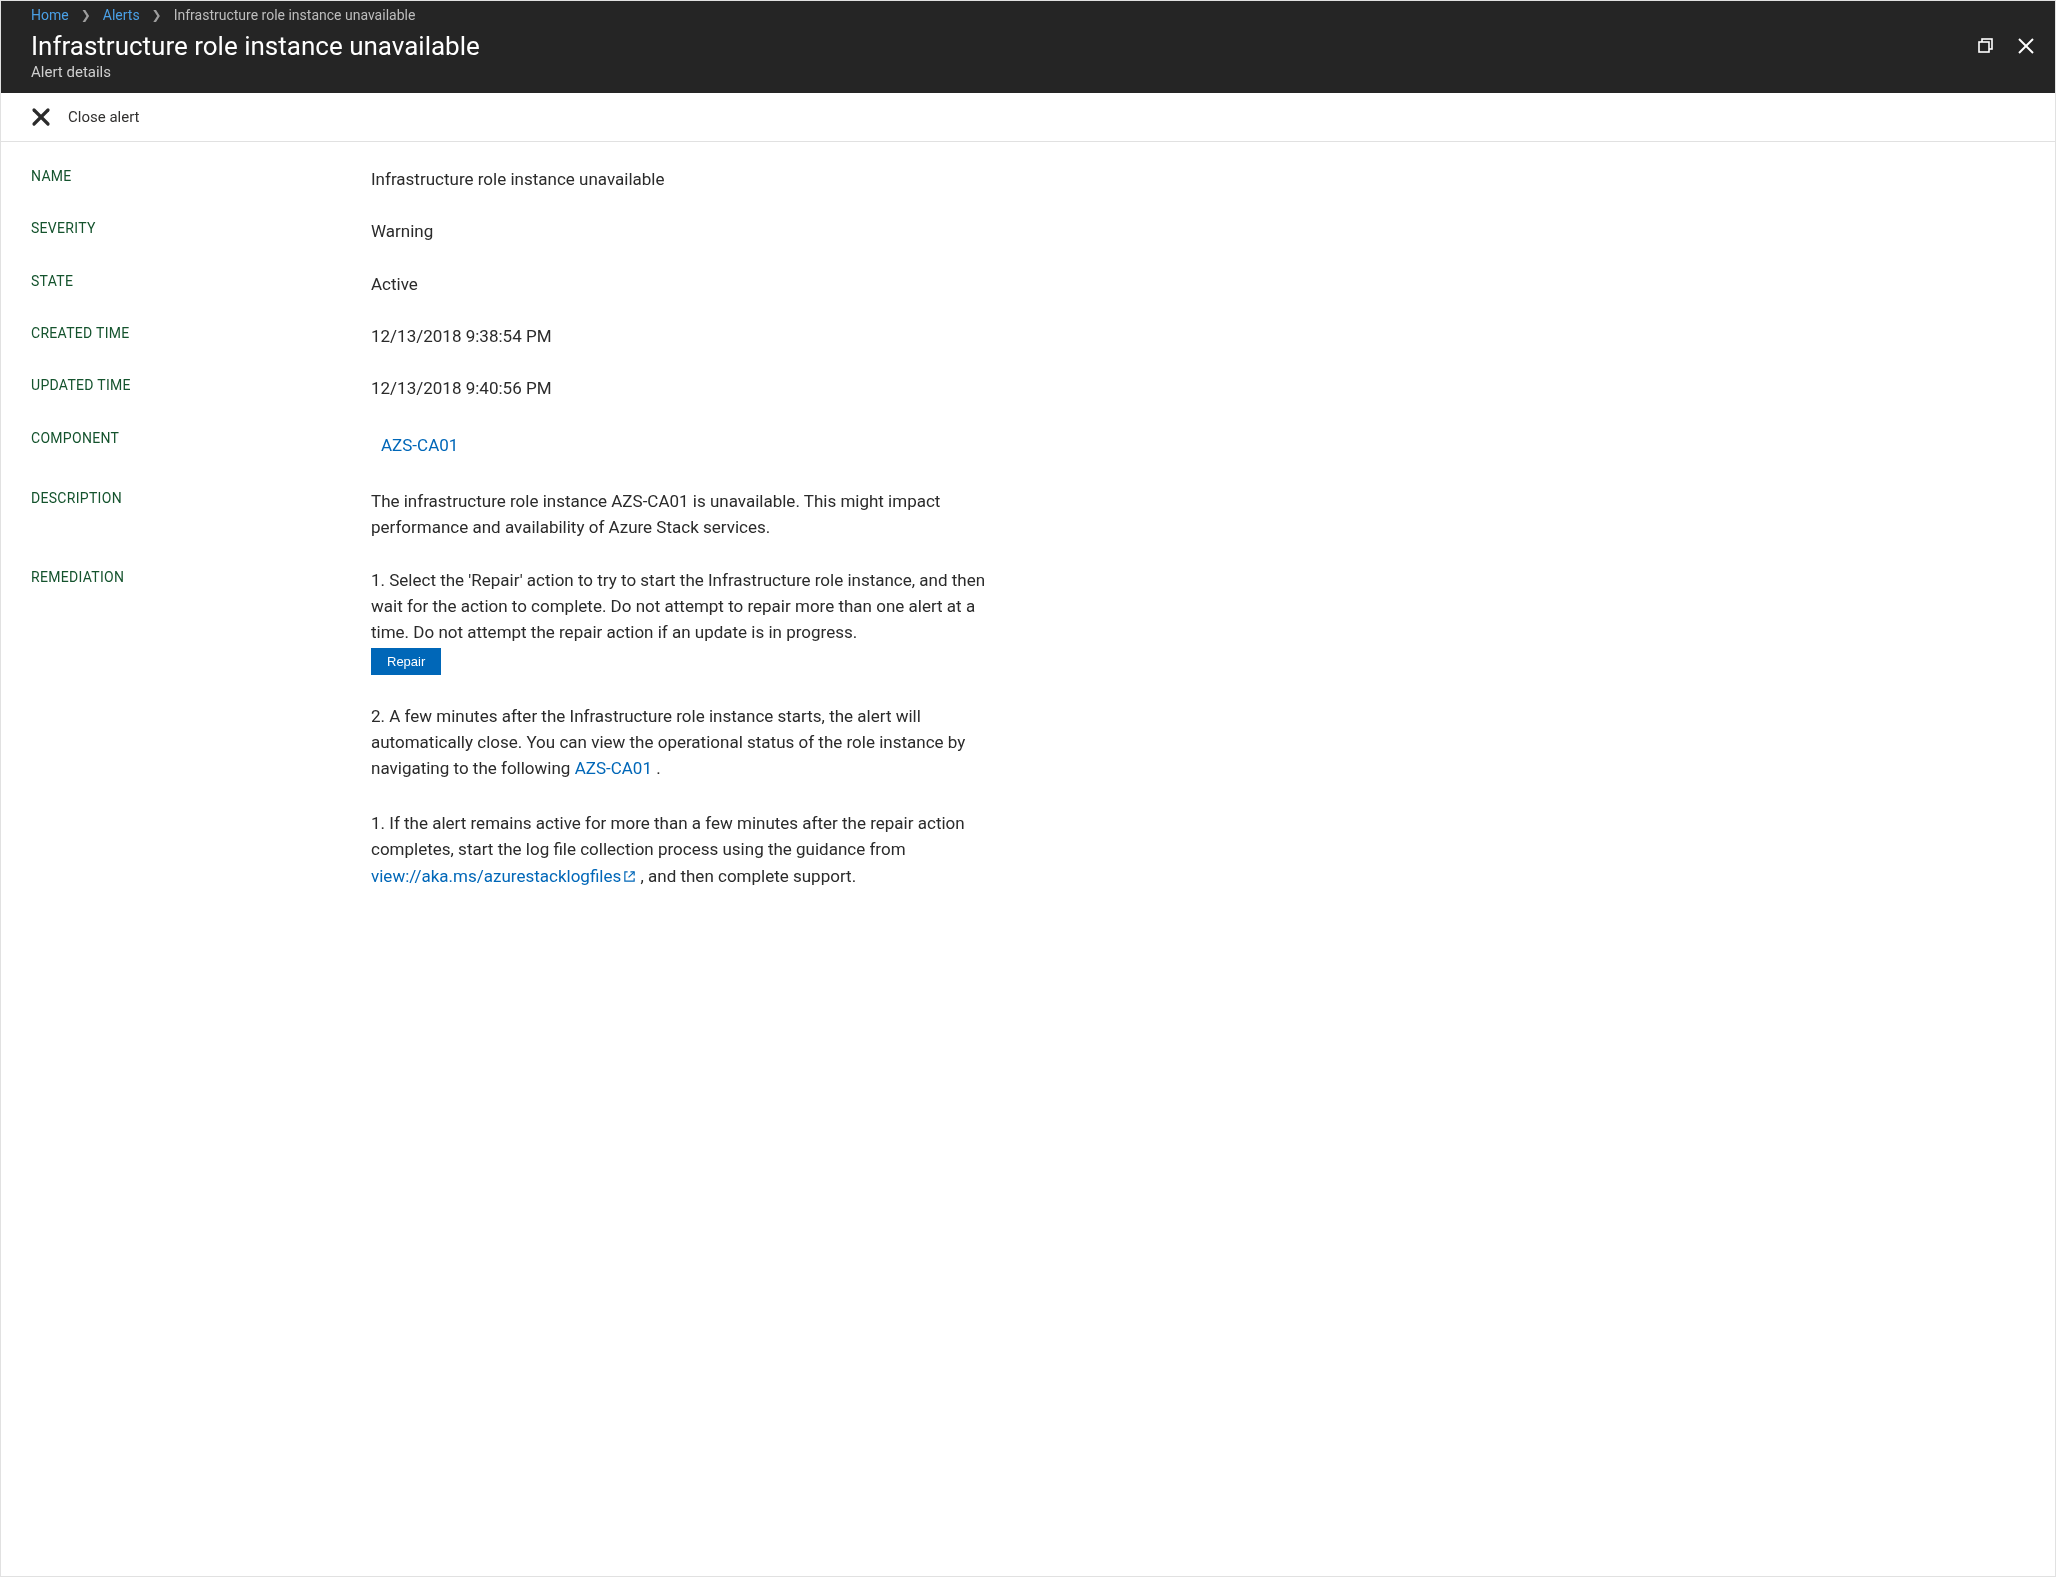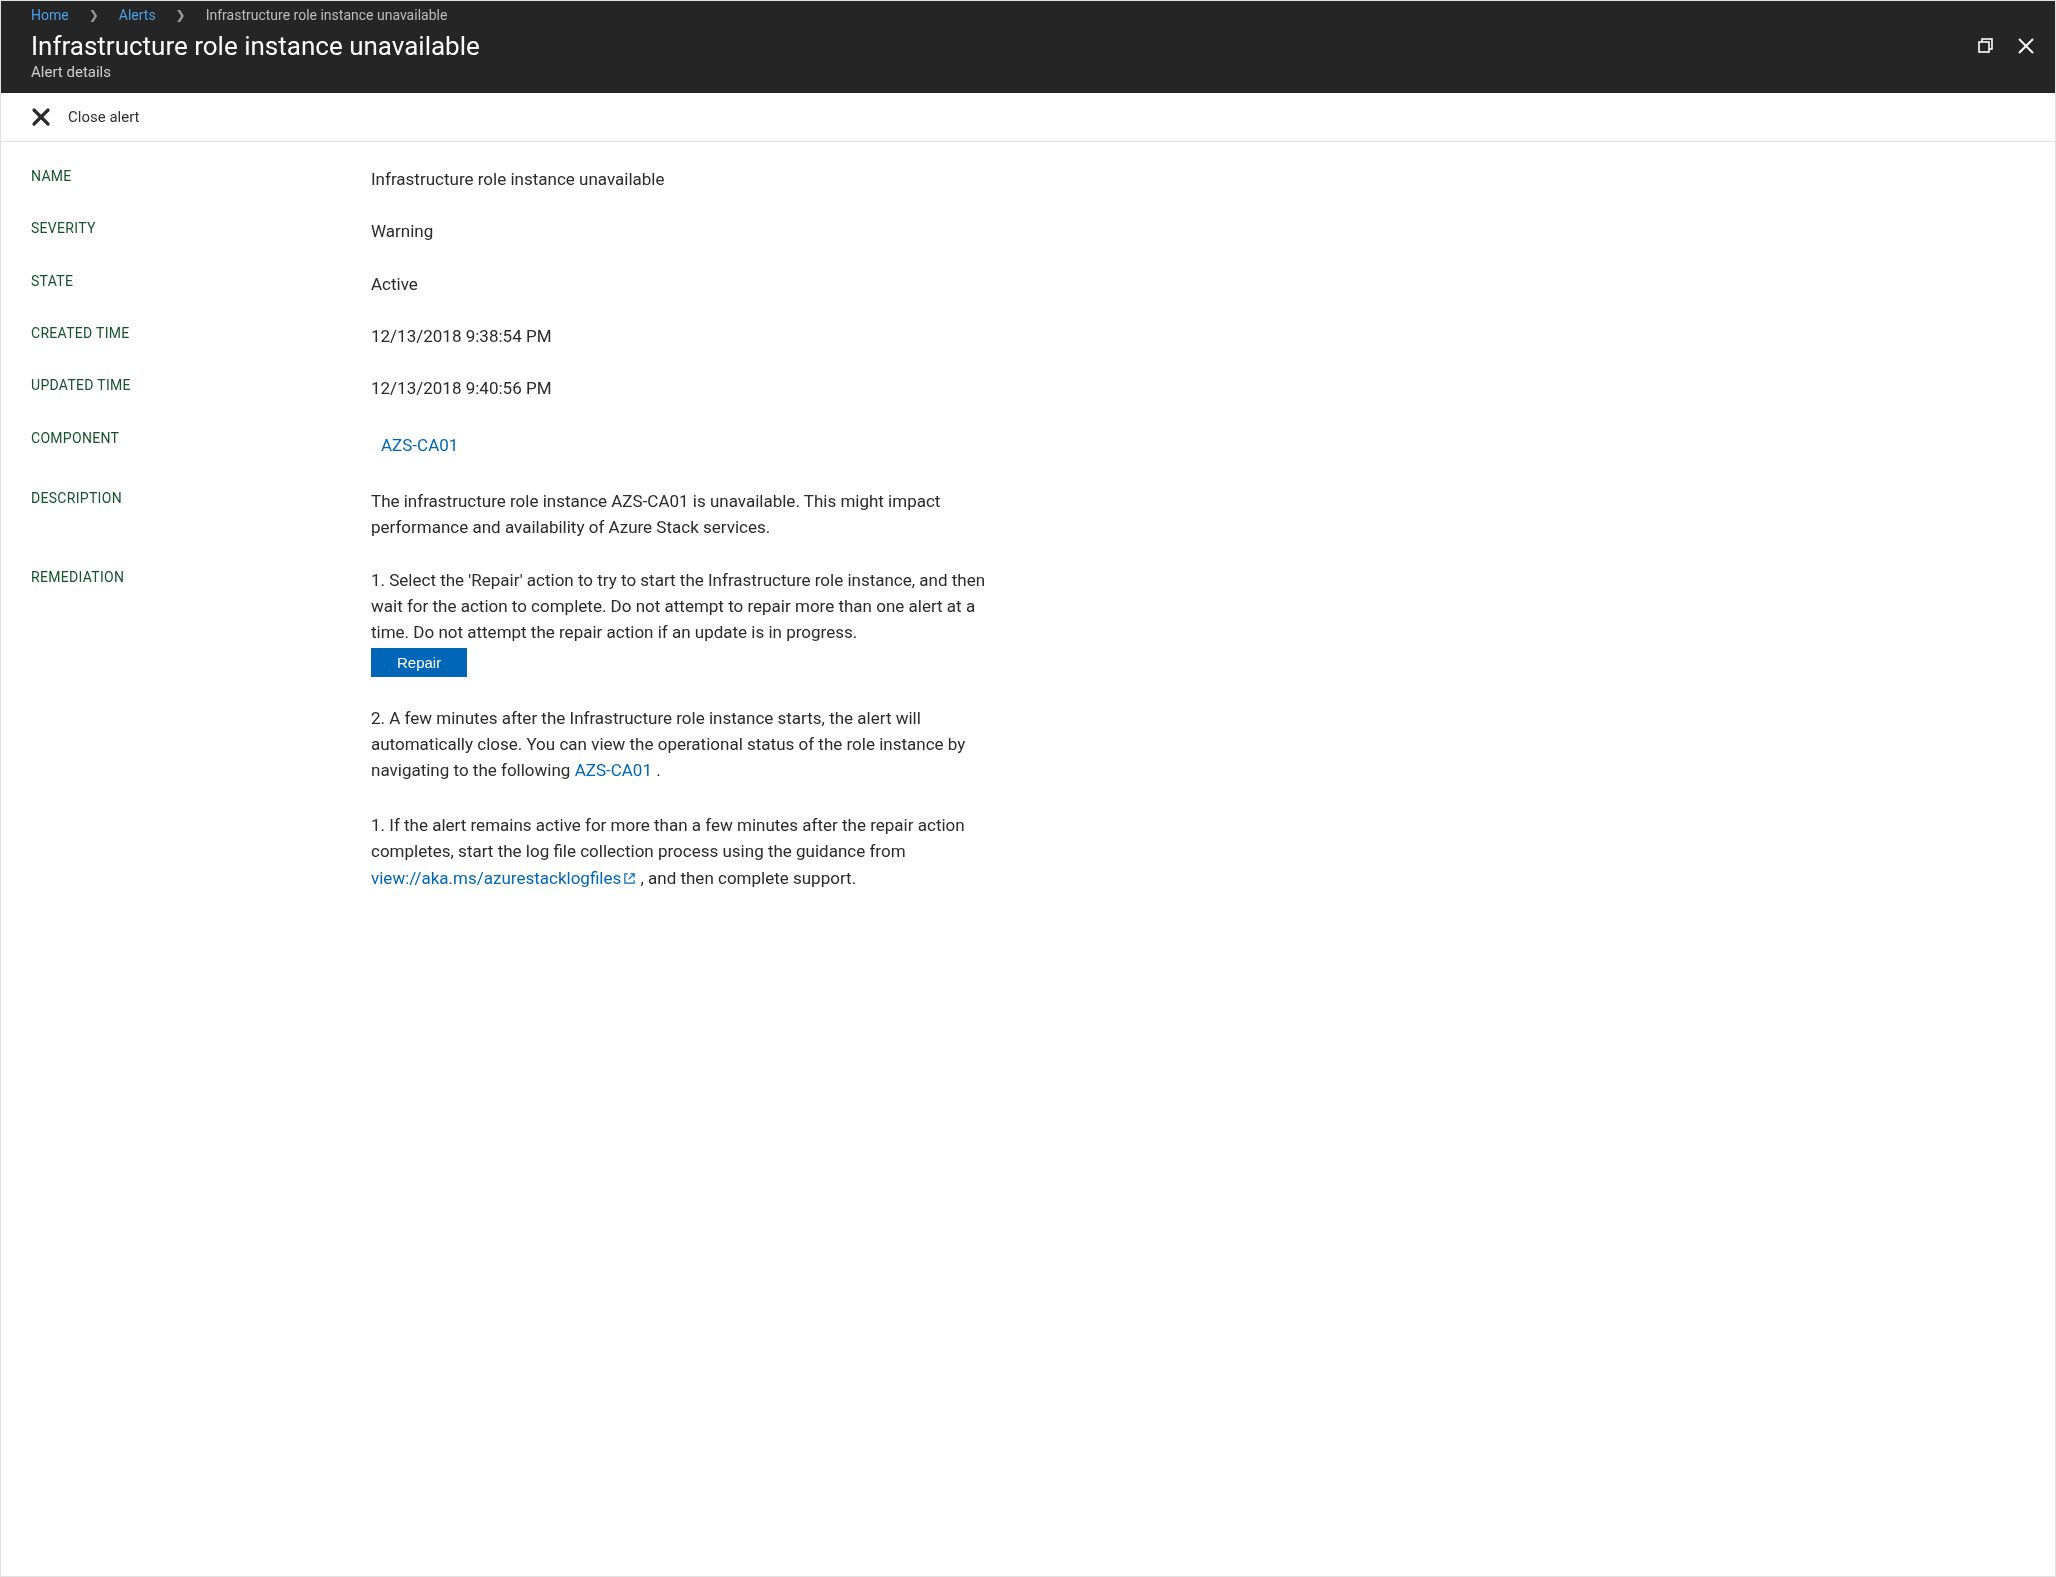--- a/index.html
+++ b/index.html
@@ -17,21 +17,21 @@
     min-height: 100%;
     overflow: hidden;
   }
   .topbar {
     background: #252525;
     color: #e1e1e1;
   }
   .breadcrumb {
     display: flex;
     align-items: center;
-    gap: 20px;
+    gap: 12px;
     padding: 6px 32px 4px 30px;
     font-size: 14px;
     text-align: center;
   }
   .breadcrumb a {
     color: #4aa0e6;
     text-decoration: none;
     cursor: pointer;
   }
   .breadcrumb .sep {
@@ -110,22 +110,22 @@
   .value .comp-link {
     display: inline-block;
     color: #0067b8;
     padding: 4px 10px;
     cursor: pointer;
   }
   .repair-btn {
     display: inline-block;
     background: #0067b8;
     color: #ffffff;
-    padding: 6px 26px;
-    font-size: 15px;
+    padding: 6px 16px;
+    font-size: 13px;
     border: none;
     cursor: pointer;
     margin-top: 2px;
   }
   .rem-block { margin-bottom: 28px; }
   .ext-icon {
     display: inline-block;
     vertical-align: -1px;
     margin-left: 2px;
   }

